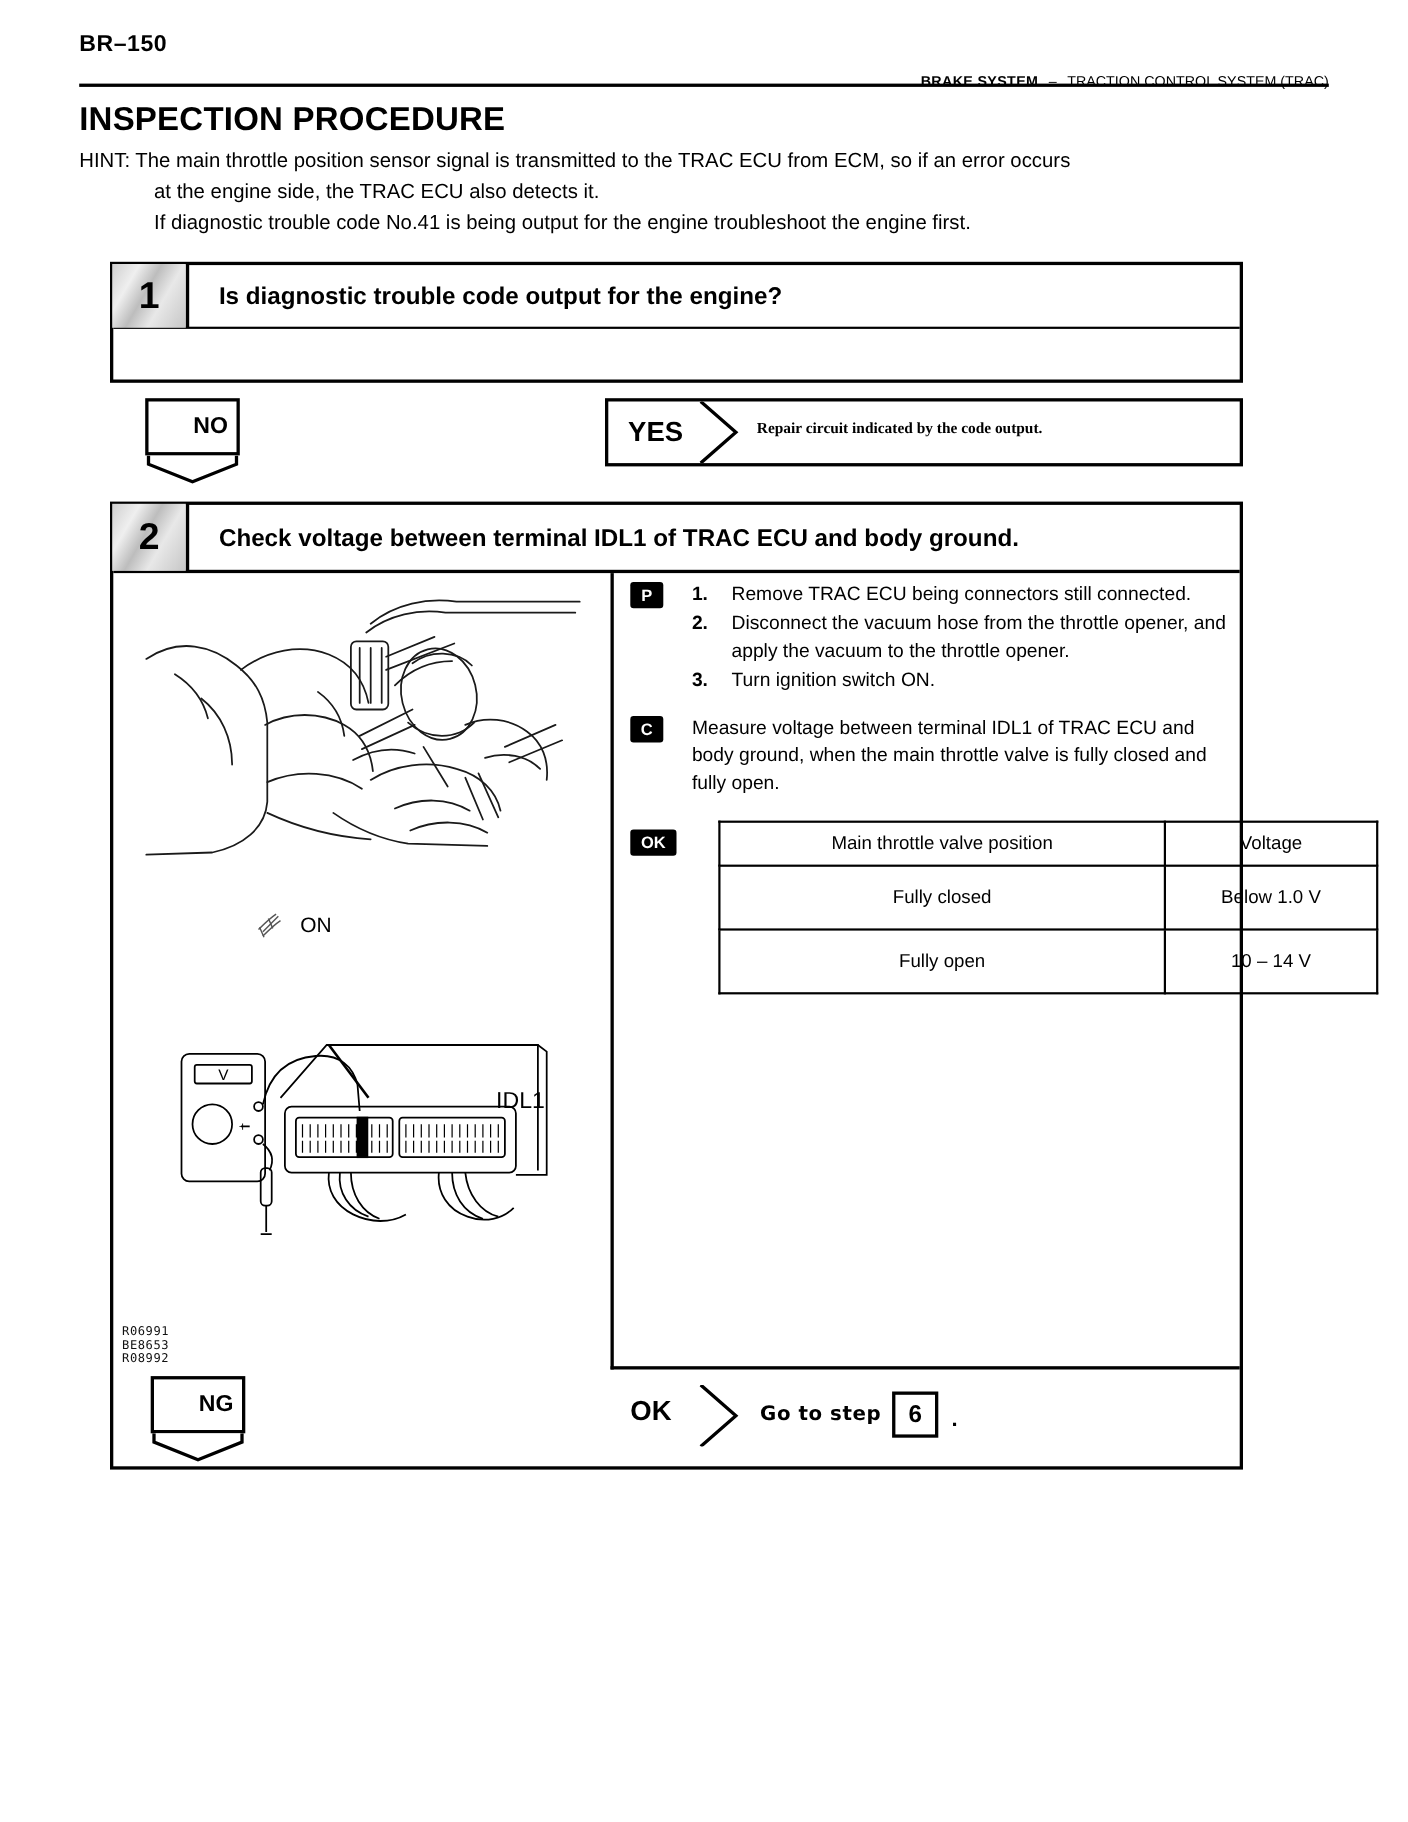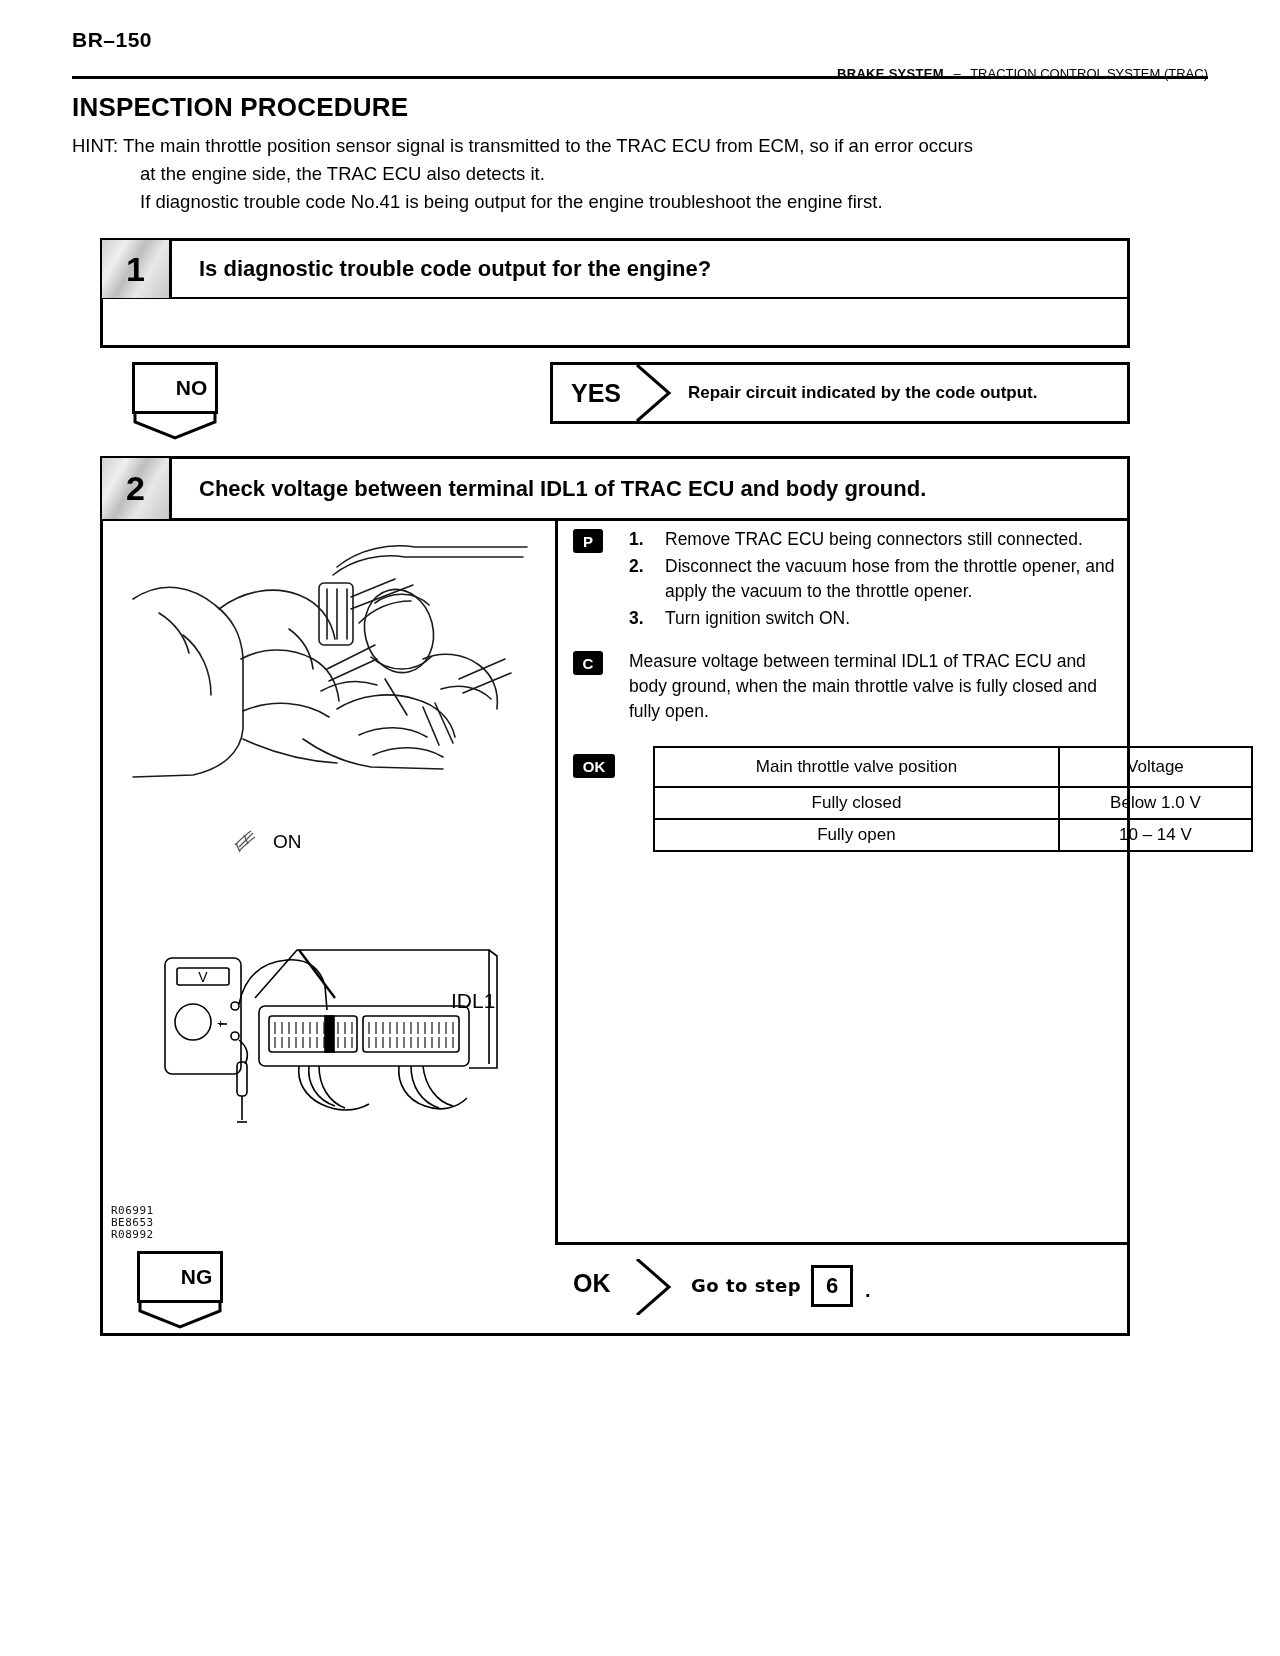--- a/index.html
+++ b/index.html
@@ -61,21 +61,21 @@
     top: 76px;
     height: 3px;
     background: #000;
   }
 
   
   .title {
     position: absolute;
     left: 72px;
     top: 92px;
-    font-size: 26px;
+    font-size: 30px;
     font-weight: bold;
     letter-spacing: 0.2px;
   }
   .hint {
     position: absolute;
     left: 72px;
     top: 132px;
     width: 1070px;
     font-size: 18.5px;
     line-height: 28px;
@@ -193,22 +193,23 @@
     position: absolute;
     left: 82px;
     top: 0;
     height: 100%;
     width: 40px;
   }
   .yes-text {
     position: absolute;
     left: 135px;
     top: 18px;
-    font-size: 17px;
-    font-weight: bold;
+    font-size: 14px;
+    font-weight: bold;
+    font-family: Liberation Serif, serif;
   }
 
   
   #step2-block {
     left: 100px;
     top: 456px;
     width: 1030px;
     height: 880px;
   }
   #step2-head {
@@ -337,21 +338,21 @@
   }
   table.spec {
     margin-left: 80px;
     border-collapse: collapse;
     width: 600px;
   }
   table.spec td {
     border: 2px solid #000;
     font-size: 17px;
     text-align: center;
-    padding: 5px 4px;
+    padding: 18px 4px;
   }
   table.spec tr.first td {
     padding: 9px 4px;
   }
 
   
   .bottom-row {
     position: absolute;
     left: 0;
     right: 0;

